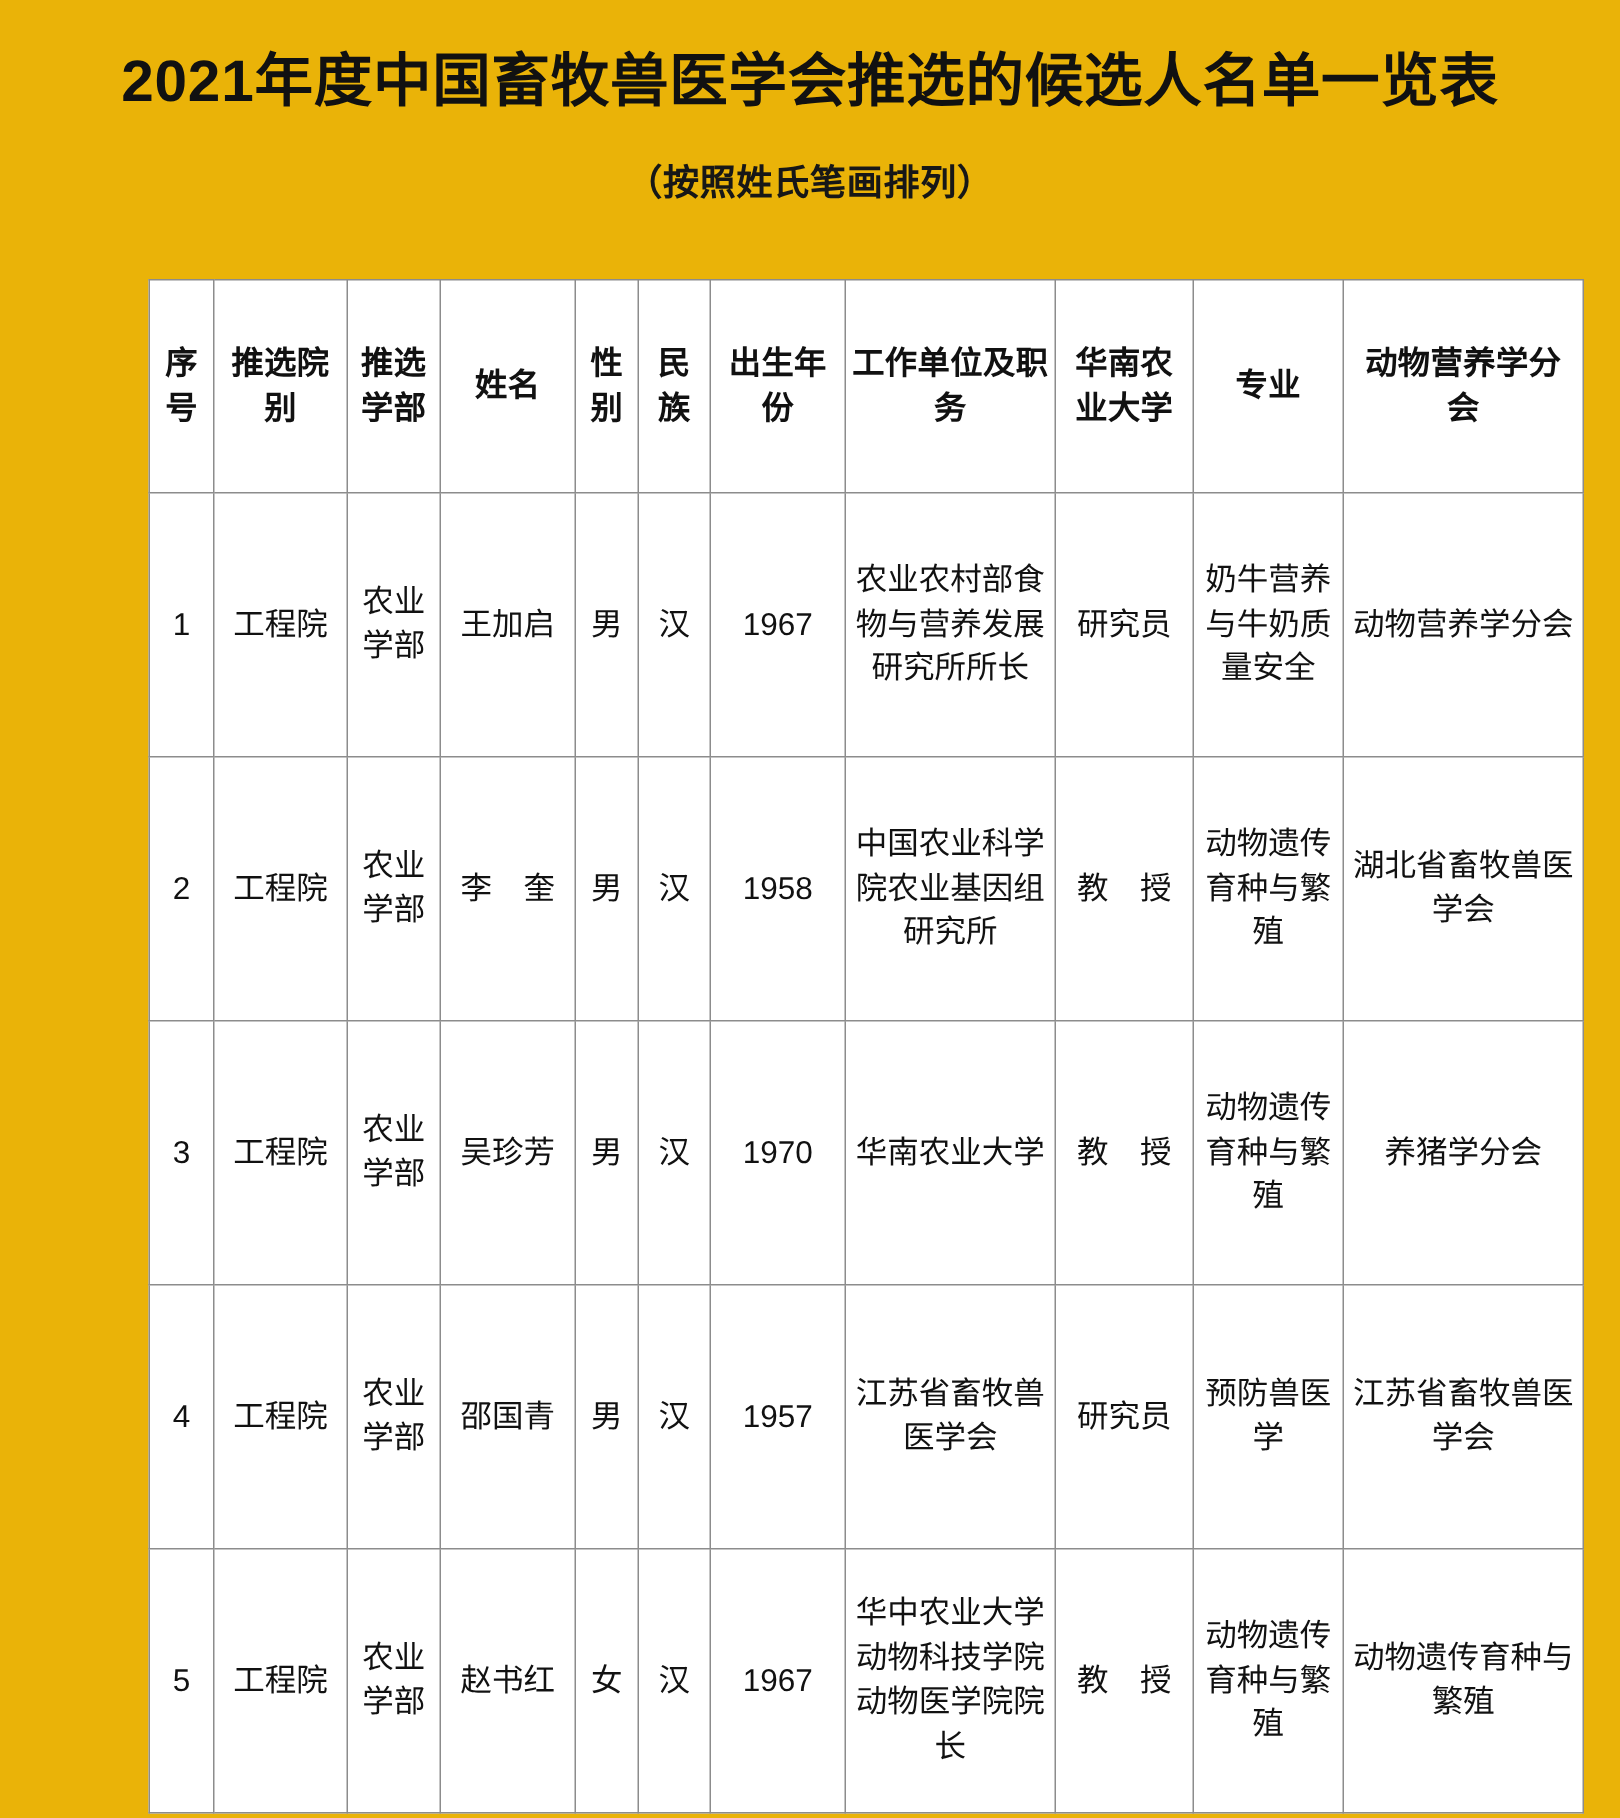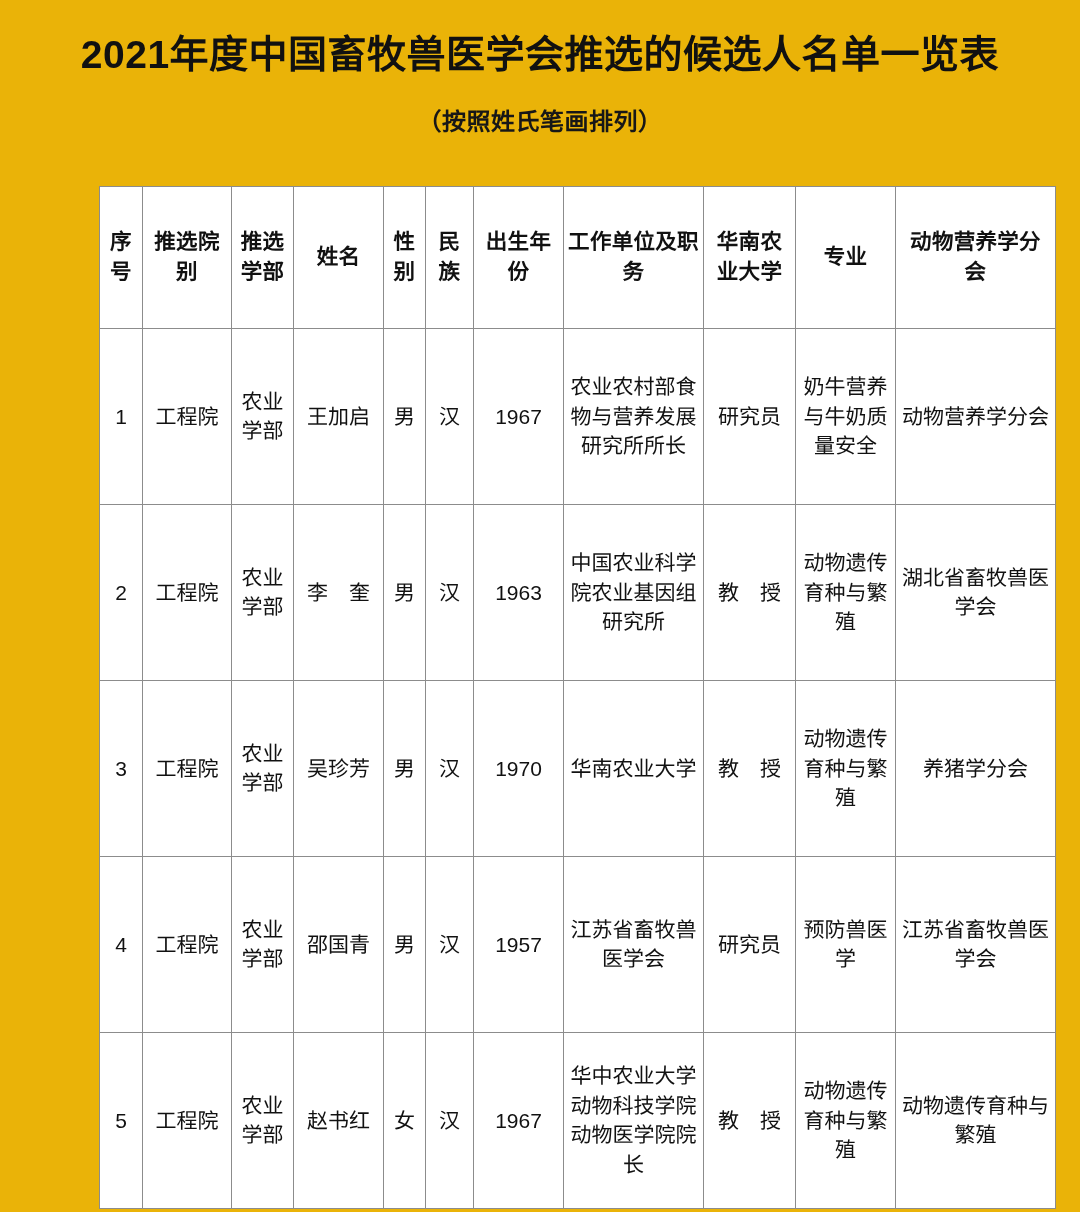--- a/index.html
+++ b/index.html
@@ -153,21 +153,21 @@
           <td class="c-left">动物营养学分会</td>
         </tr>
 
         <tr>
           <td class="c-center">2</td>
           <td class="c-center">工程院</td>
           <td class="c-center">农业学部</td>
           <td class="c-center">李　奎</td>
           <td class="c-center">男</td>
           <td class="c-center">汉</td>
-          <td class="c-center">1963</td>
+          <td class="c-center">1958</td>
           <td class="c-left">中国农业科学院农业基因组研究所</td>
           <td class="c-center">教　授</td>
           <td class="c-left">动物遗传育种与繁殖</td>
           <td class="c-left">湖北省畜牧兽医学会</td>
         </tr>
 
         <tr>
           <td class="c-center">3</td>
           <td class="c-center">工程院</td>
           <td class="c-center">农业学部</td>

